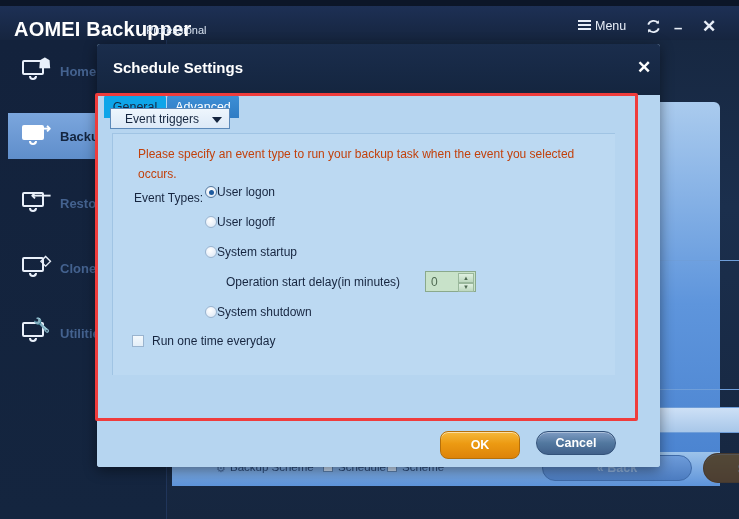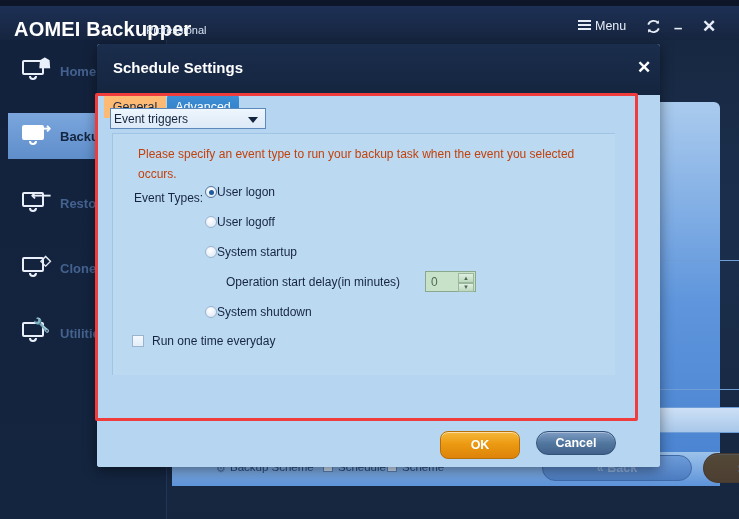--- a/index.html
+++ b/index.html
@@ -170,39 +170,39 @@
 
   
   #tabstrip{ position:absolute; left:0; top:51px; width:563px; height:23px; }
   .tab{
     position:absolute; top:0; height:23px;
     display:flex; align-items:center; justify-content:center;
     font-size:12.5px; border-radius:3px 3px 0 0;
   }
   #tab-general{
     left:7px; width:62px;
-    background:#fdba74; color:#16253f;
+    background:#0ea5e9; color:#16253f;
   }
   #tab-advanced{
     left:70px; width:72px;
     background:linear-gradient(180deg,#3d8fd6 0%,#2f7cc4 100%); color:#ffffff;
   }
 
   #dialog-body{
     position:absolute; left:0; top:74px; width:563px; height:349px;
     background:#b6d5f0;
   }
 
   
   #trigger-select{
-    position:absolute; left:13px; top:64px; width:156px; height:21px;
+    position:absolute; left:13px; top:64px; width:120px; height:21px;
     background:linear-gradient(180deg,#eef6fd 0%,#dce9f7 100%);
     border:1px solid #5c89b9;
     display:flex; align-items:center;
-    font-size:12px; color:#14253f; padding-left:3px;
+    font-size:12px; color:#14253f; padding-left:14px;
     cursor:pointer;
   }
   #trigger-select .caret{
     position:absolute; right:7px; top:8px; width:0;height:0;
     border-left:5px solid transparent;border-right:5px solid transparent;border-top:6px solid #14253f;
   }
 
   
   #inner-panel{
     position:absolute; left:15px; top:89px; width:503px; height:242px;

